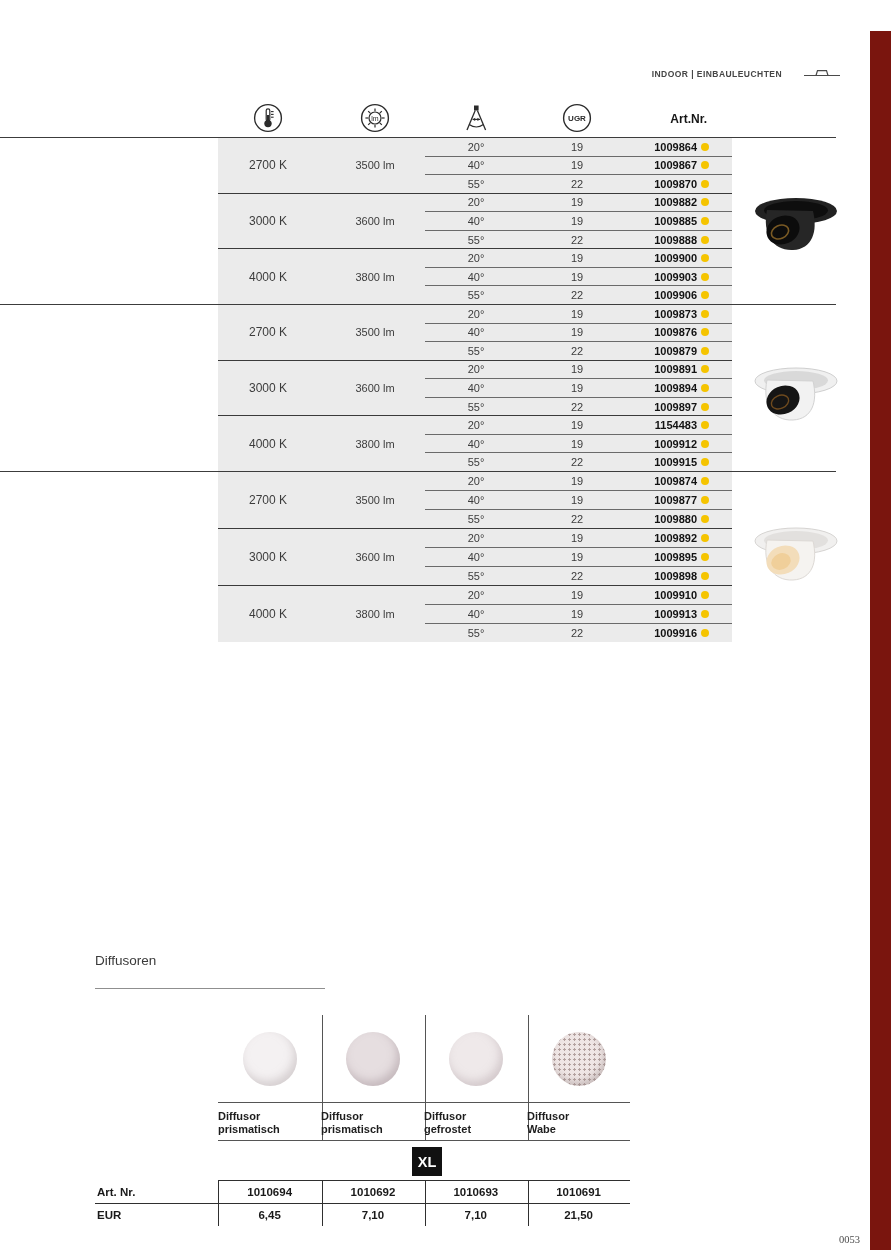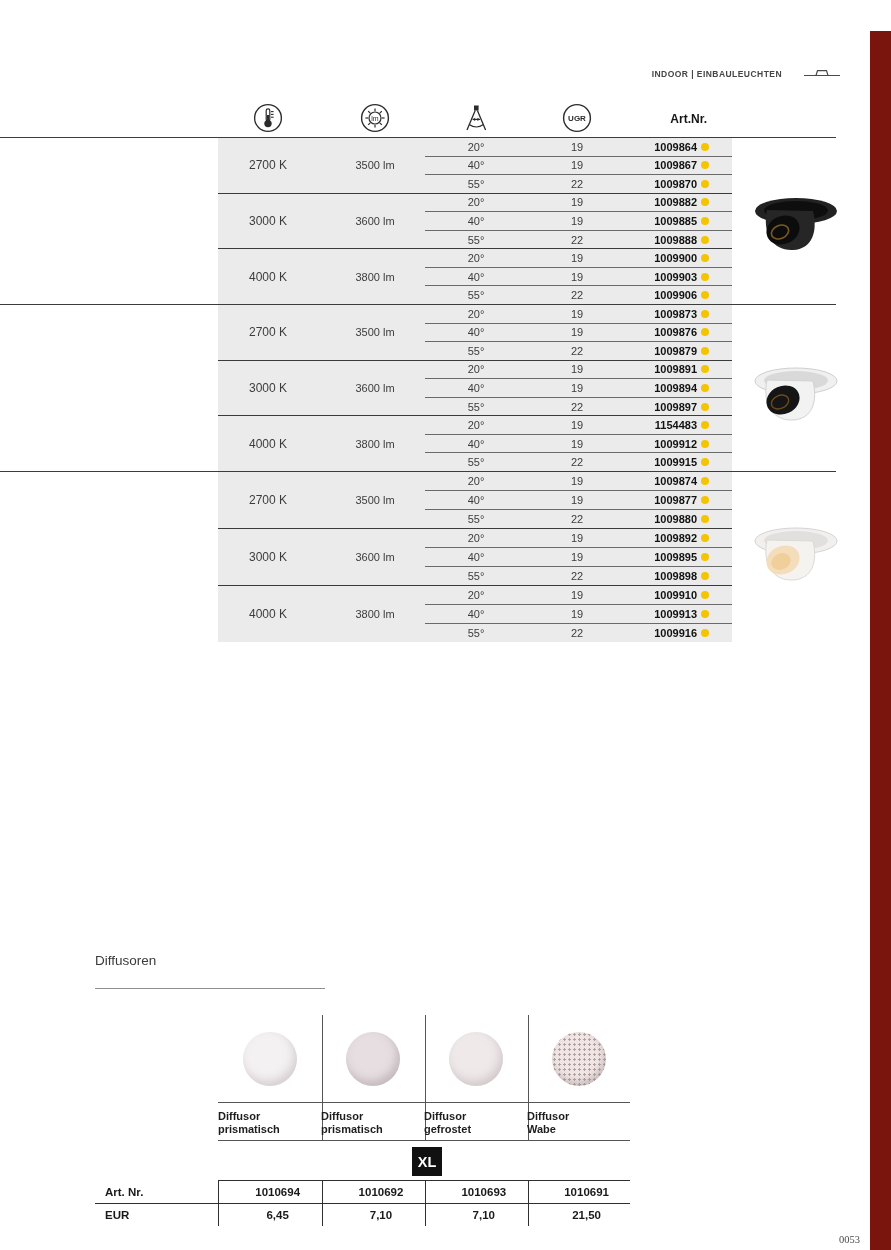--- a/index.html
+++ b/index.html
@@ -61,21 +61,21 @@
   .diff-labels{position:absolute;left:0;top:88px;width:412px;display:flex;}
   .diff-label{width:103px;text-align:left;font-size:11px;font-weight:bold;color:#1d1d1d;line-height:1.2;padding-top:7px;}
 
   .xl-badge{position:absolute;left:412px;top:1116px;width:30px;height:29px;background:#111;
             color:#fff;font-weight:bold;font-size:14.5px;display:flex;align-items:center;justify-content:center;}
 
   
   .price-table{position:absolute;left:95px;top:1149px;width:535px;height:47px;}
   .pt-line{position:absolute;height:1px;background:#2f2f2f;}
   .pt-v{position:absolute;top:1px;width:1px;height:45px;background:#2f2f2f;}
-  .pt-row{position:absolute;left:8px;width:535px;height:22px;display:flex;align-items:center;}
+  .pt-row{position:absolute;left:0;width:535px;height:22px;display:flex;align-items:center;}
   .pt-label{width:123px;font-weight:bold;font-size:11.5px;color:#1a1a1a;padding-left:2px;box-sizing:border-box;}
   .pt-cell{width:103px;text-align:center;font-weight:bold;font-size:11.5px;color:#1a1a1a;}
   .pt-cell.first{width:104px;}
 
   .page-num{position:absolute;left:780px;top:1203px;width:80px;text-align:right;
             font-family:"Liberation Serif","DejaVu Serif",serif;font-size:10.5px;color:#4a4a4a;}
 </style>
 </head>
 <body>
 

